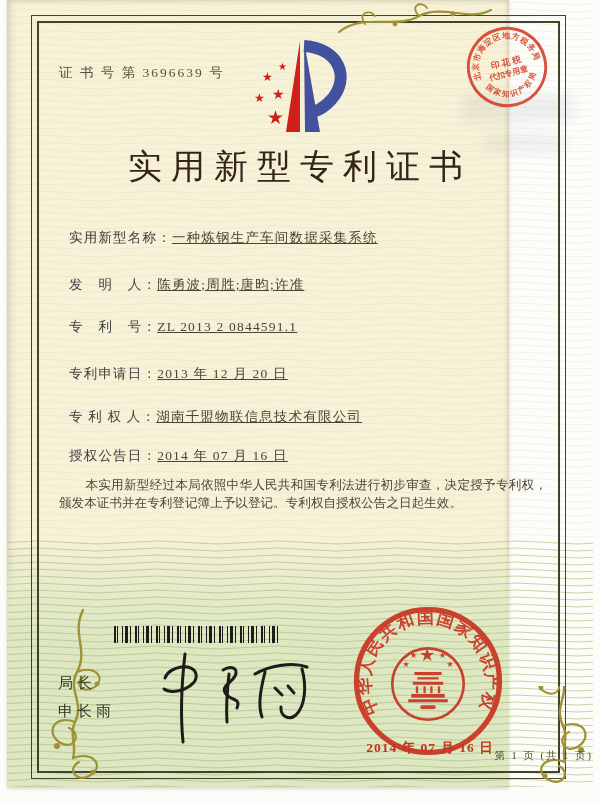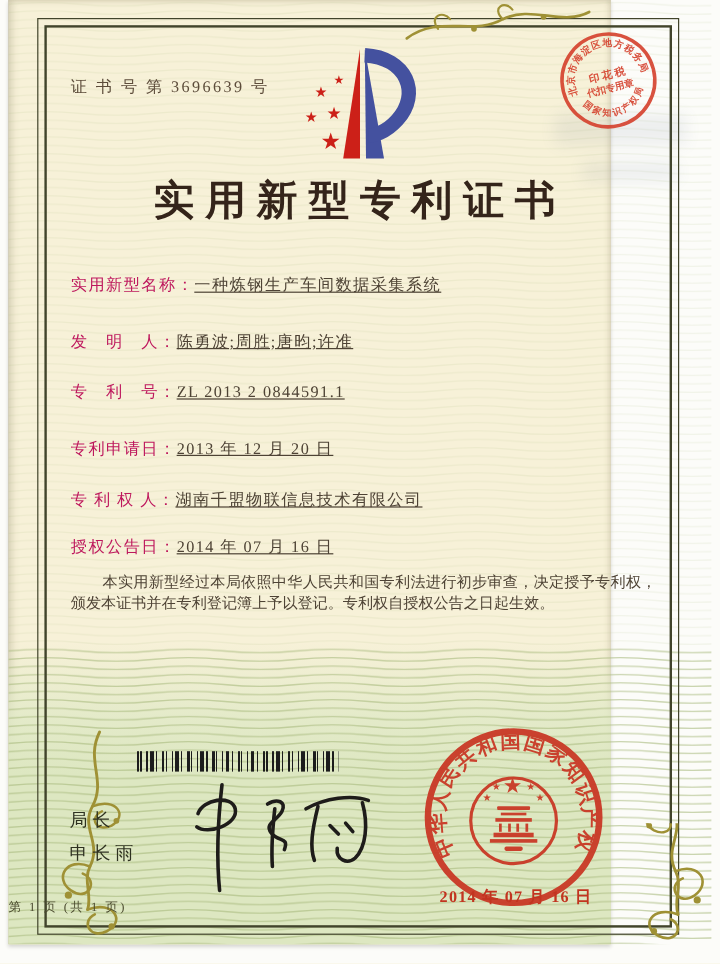--- a/index.html
+++ b/index.html
@@ -5,34 +5,34 @@
   html,body{margin:0;padding:0;}
   body{width:600px;height:803px;background:#fcfcf9;font-family:"Liberation Serif","DejaVu Serif",serif;overflow:hidden;position:relative;}
   .paper{position:absolute;left:7px;top:0;width:502px;height:787px;background:#f7f1d8;
          box-shadow:inset 3px 0 6px rgba(120,110,80,.25), inset -2px 0 4px rgba(120,110,80,.18), 0 2px 3px rgba(0,0,0,.15);}
   .green-zone{position:absolute;left:0;top:0;width:100%;height:100%;pointer-events:none;
          background:linear-gradient(180deg, rgba(224,233,198,0) 0px, rgba(224,233,198,0) 535px, rgba(224,233,198,.85) 600px, rgba(221,231,193,1) 645px, rgba(221,231,193,1) 100%);}
   .bg-waves{position:absolute;left:0;top:0;pointer-events:none;}
   .frame{position:absolute;left:30px;top:21px;width:519px;height:748px;border:2.5px solid #41442b;outline:1px solid #41442b;outline-offset:5px;pointer-events:none;}
   .cert-no{position:absolute;left:52px;top:64px;font-size:13.5px;letter-spacing:2px;color:#5c4c3a;}
   .logo{position:absolute;left:238px;top:36px;}
-  .title{position:absolute;left:0;top:144px;width:586px;text-align:center;font-size:34px;font-weight:700;letter-spacing:9px;color:#34241a;}
+  .title{position:absolute;left:0;top:144px;width:586px;text-align:center;font-size:34px;font-weight:400;letter-spacing:9px;color:#34241a;}
   .field-row{position:absolute;left:52px;font-size:13.5px;color:#4d4234;letter-spacing:1.2px;white-space:nowrap;}
-  .field-label{color:#be185d;}
+  .field-label{color:#404040;margin-left:10px;}
   .field-value{color:#4d4234;text-decoration:underline;}
   .body-text{position:absolute;left:52px;top:476px;width:488px;font-size:12.6px;line-height:18.3px;color:#4e4335;text-align:justify;}
   .body-text p{margin:0;text-indent:2.1em;font-style:normal;}
   .barcode{position:absolute;left:107px;top:626px;width:168px;height:17px;
     background:repeating-linear-gradient(90deg,#1c1c1c 0 2px,transparent 2px 3px,#1c1c1c 3px 4px,transparent 4px 8px,#1c1c1c 8px 9px,transparent 9px 11px,#1c1c1c 11px 14px,transparent 14px 16px,#1c1c1c 16px 17px,transparent 17px 21px);}
   .sig-title{position:absolute;left:51px;top:674px;font-size:15px;letter-spacing:4px;color:#2e3120;}
   .sig-name{position:absolute;left:51px;top:702px;font-size:15px;letter-spacing:4px;color:#2e3120;}
   .signature{position:absolute;left:140px;top:642px;}
   .seal{position:absolute;left:345px;top:605px;opacity:.95;}
   .seal-date{position:absolute;left:352px;top:739px;width:142px;text-align:center;font-size:13.5px;font-weight:600;color:#c23420;letter-spacing:1px;}
-  .footer{position:absolute;left:0;top:749px;width:586px;text-align:left;font-size:10.5px;color:#4c4c30;letter-spacing:2px;}
+  .footer{position:absolute;left:0;top:749px;width:586px;text-align:right;font-size:10.5px;color:#4c4c30;letter-spacing:2px;}
   .tax-stamp{position:absolute;left:458px;top:25px;transform:rotate(-14deg);opacity:.9;}
   .ornament{position:absolute;pointer-events:none;}
   .orn-bl{left:26px;top:606px;}
   .orn-br{left:508px;top:686px;transform:scaleX(-1);}
   .orn-top{left:328px;top:2px;}
   .bleed{position:absolute;background:#5a6b8a;filter:blur(6px);opacity:.09;border-radius:4px;pointer-events:none;}
   .bleed-1{left:455px;top:95px;width:110px;height:26px;}
   .bleed-2{left:478px;top:135px;width:80px;height:16px;}
 </style>
 </head>

